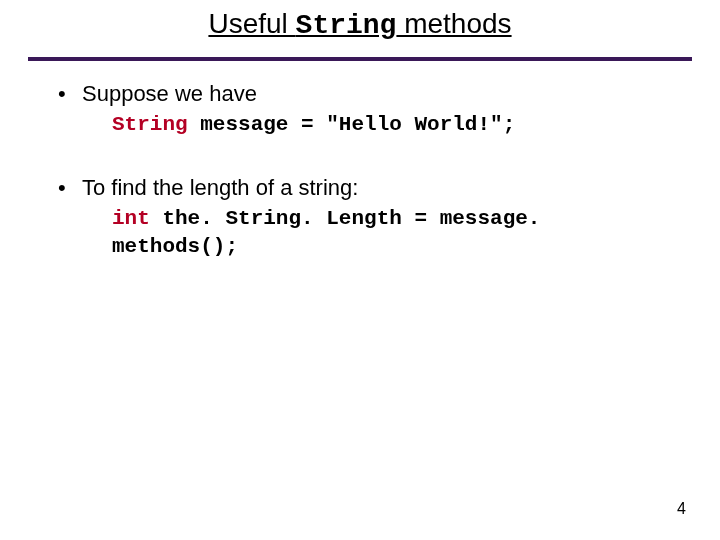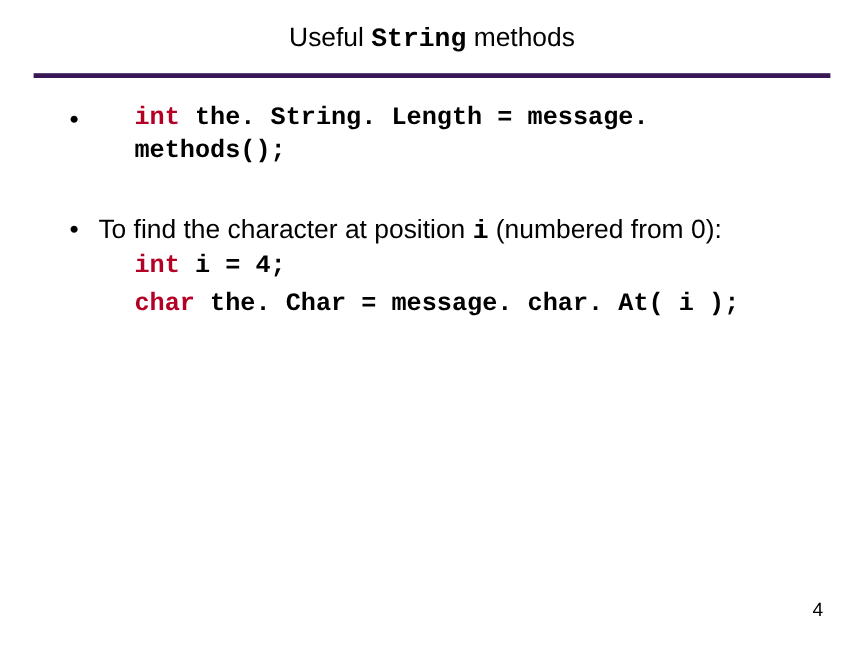--- a/index.html
+++ b/index.html
@@ -13,24 +13,25 @@
     position: relative;
   }
   .slide {
     width: 720px;
     height: 540px;
     position: relative;
     box-sizing: border-box;
   }
   .title {
     text-align: center;
-    font-size: 22px;
-    padding-top: 18px;
+    font-size: 28px;
+    padding-top: 8px;
     padding-bottom: 10px;
     font-weight: normal;
+    text-decoration: underline;
   }
   .title .mono {
     font-family: "Courier New", Courier, monospace;
     font-weight: bold;
   }
   .rule {
     border: none;
     border-top: 4px solid #3a1858;
     margin: 6px 28px 0 28px;
   }
@@ -80,28 +81,28 @@
 <div class="slide">
 
   <div class="title">
     <span>Useful </span><span class="mono">String</span><span> methods</span>
   </div>
 
   <hr class="rule">
 
   <div class="content">
 
+    <div class="bullet">
+      <span>Suppose we have</span>
+      <span class="sub"><span class="kw">String</span><span> message = "Hello World!";</span></span>
+    </div>
 
     <div class="bullet">
+      <span>To find the length of a string:</span>
       <span class="sub"><span class="kw">int</span><span> the. String. Length = message. methods();</span></span>
     </div>
 
-    <div class="bullet">
-      <span>To find the character at position </span><span class="mono-inline">i</span><span> (numbered from 0):</span>
-      <span class="sub"><span class="kw">int</span><span> i = 4;</span></span>
-      <span class="sub"><span class="kw">char</span><span> the. Char = message. char. At( i );</span></span>
-    </div>
 
   </div>
 
   <div class="pagenum">4</div>
 
 </div>
 
 </body></html>

